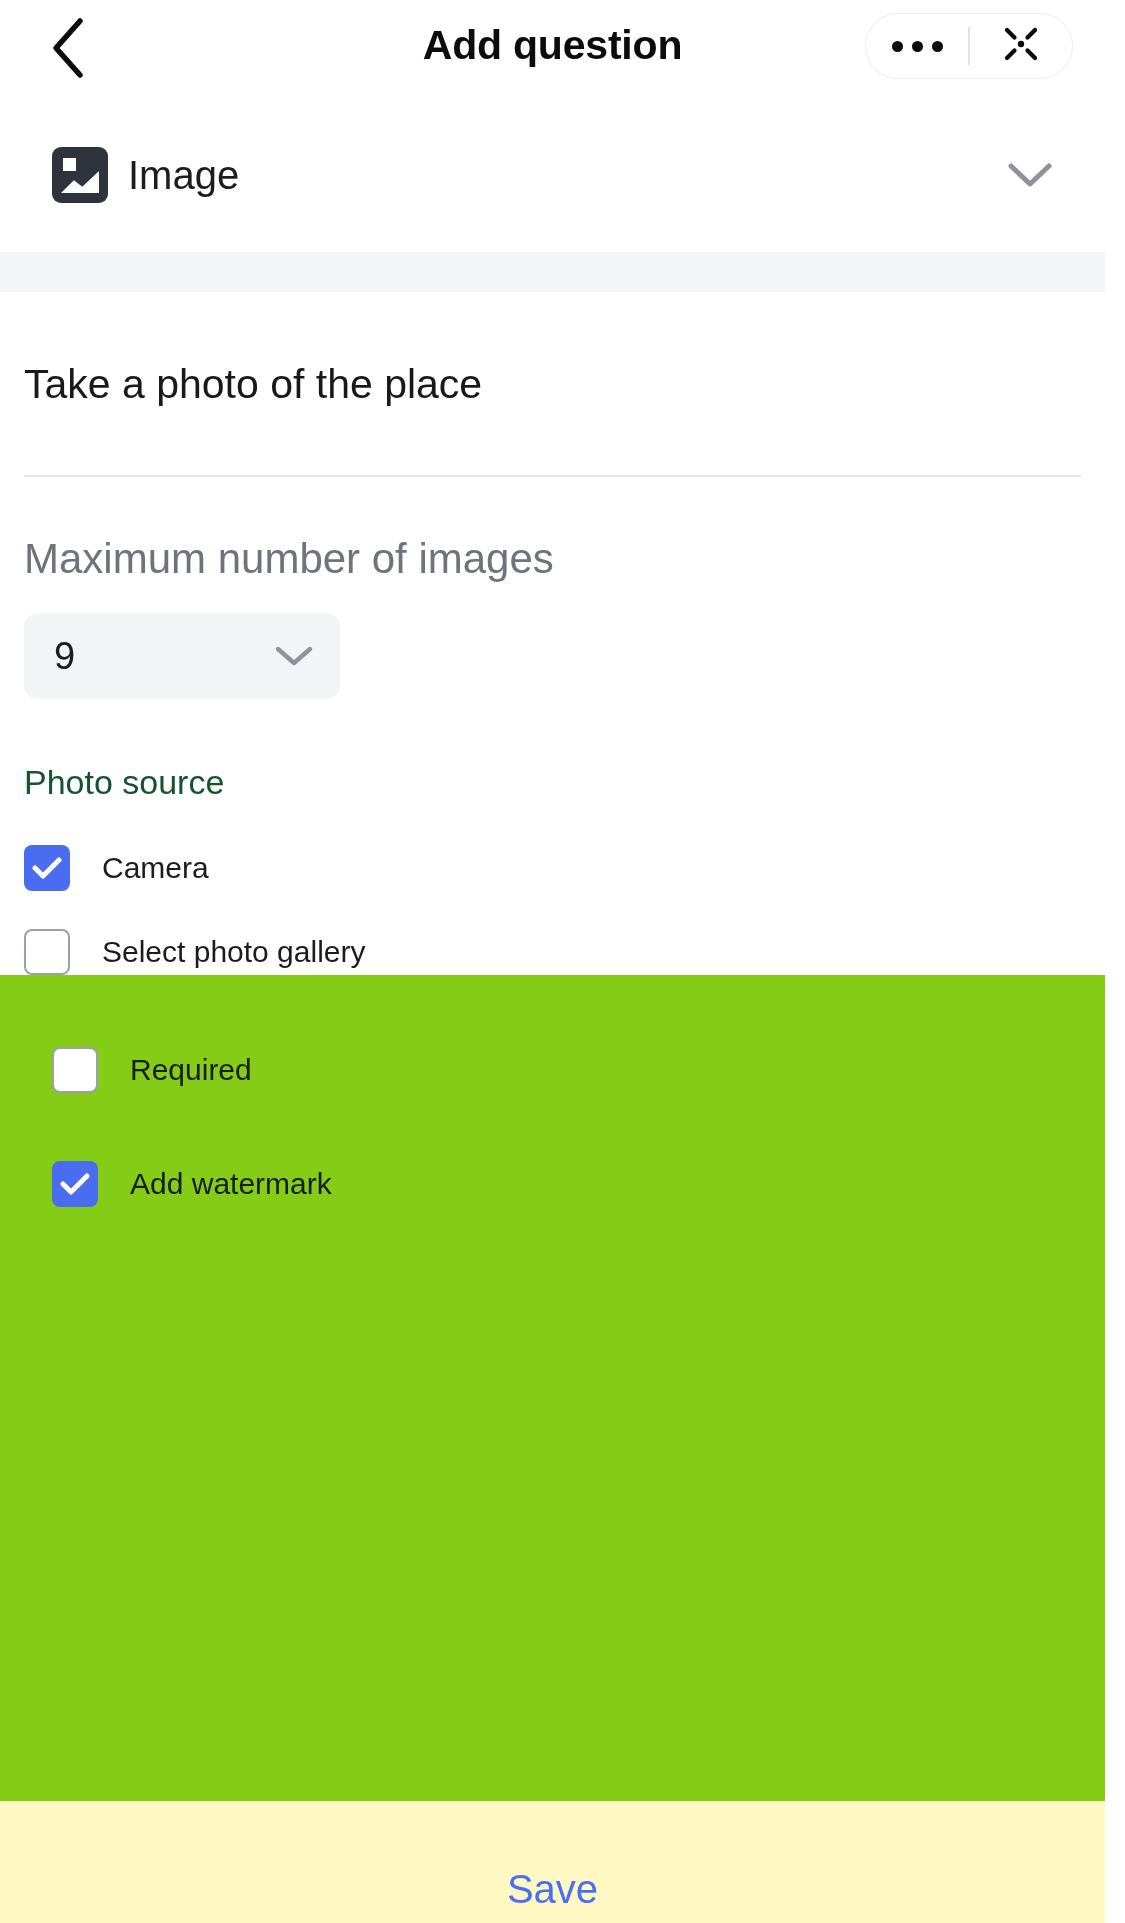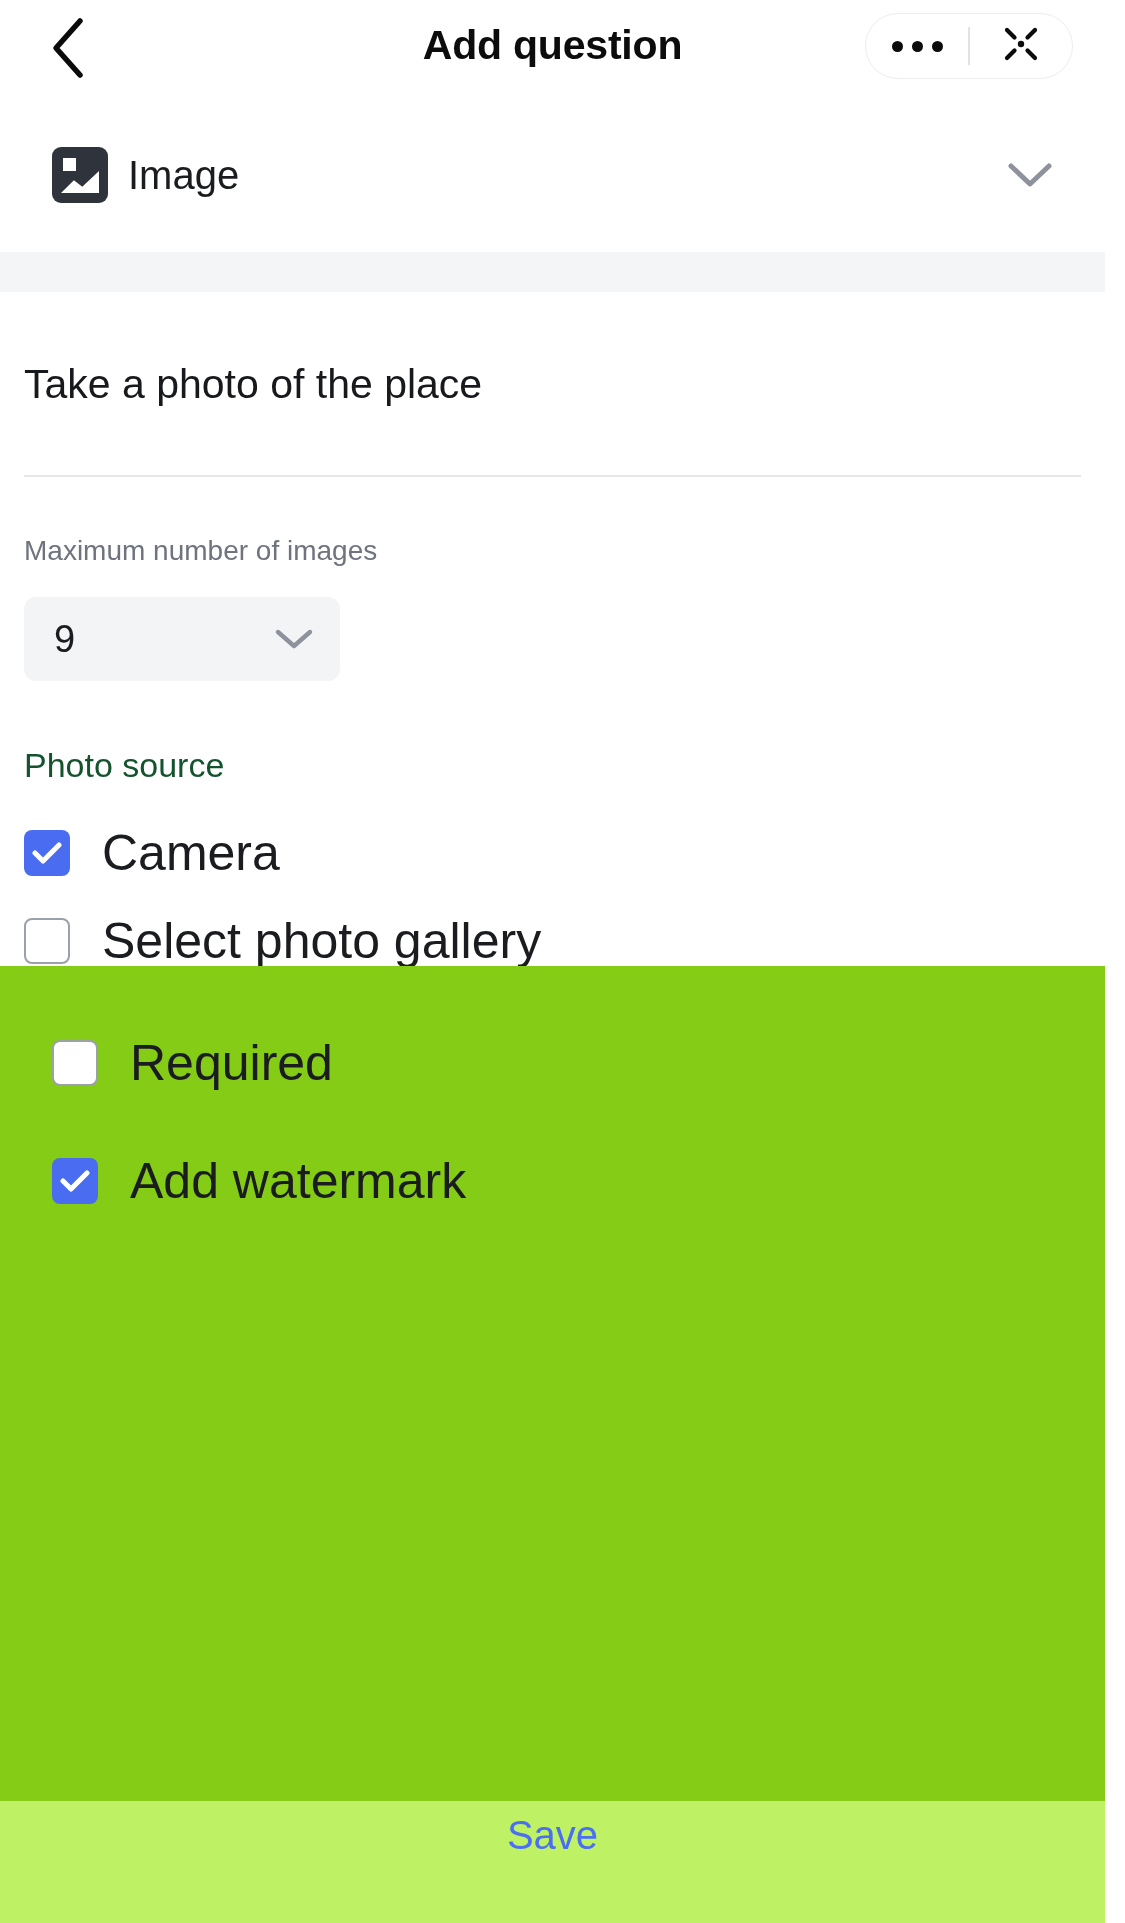--- a/index.html
+++ b/index.html
@@ -163,21 +163,21 @@
     color: #18191c;
     padding-top: 68px;
     line-height: 1.2;
   }
   .divider {
     height: 1.6px;
     background: #e6e7ea;
     margin-top: 66px;
   }
   .field-label {
-    font-size: 28px;
+    font-size: 42px;
     color: #6e737d;
     margin-top: 57px;
     line-height: 1.2;
   }
   .select-box {
     margin-top: 30px;
     width: 316px;
     height: 84px;
     background: #f3f4f6;
     border-radius: 12px;
@@ -224,42 +224,42 @@
     background: #4a6cf0;
     border: none;
   }
   .checkbox.off {
     background: #ffffff;
     border: 2.4px solid #9ba0aa;
   }
   .checkbox svg { display: block; }
   .check-label {
     margin-left: 32px;
-    font-size: 50px;
+    font-size: 30px;
     color: #1b1c1f;
     line-height: 1;
   }
 
   
   .card-gray {
     background: #84cc16;
     padding: 0 52px;
     box-sizing: border-box;
     flex: 1 1 auto;
   }
   .card-gray .check-row:first-child { margin-top: 72px; }
   .card-gray .check-row + .check-row { margin-top: 68px; text-align: right; }
 
   
   .footer {
     flex: 0 0 122px;
     height: 122px;
-    background: #bef264;
-    display: flex;
-    align-items: flex-start;
+    background: #fef9c3;
+    display: flex;
+    align-items: flex-end;
     justify-content: center;
   }
   .save-button {
     font-size: 40px;
     color: #4a6ff5;
     line-height: 1;
     cursor: pointer;
     padding: 14px 40px;
   }
 </style>

